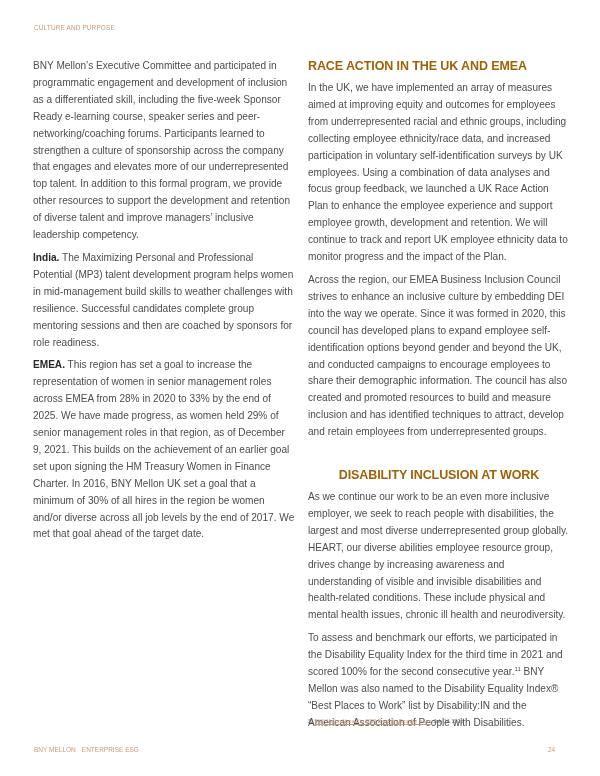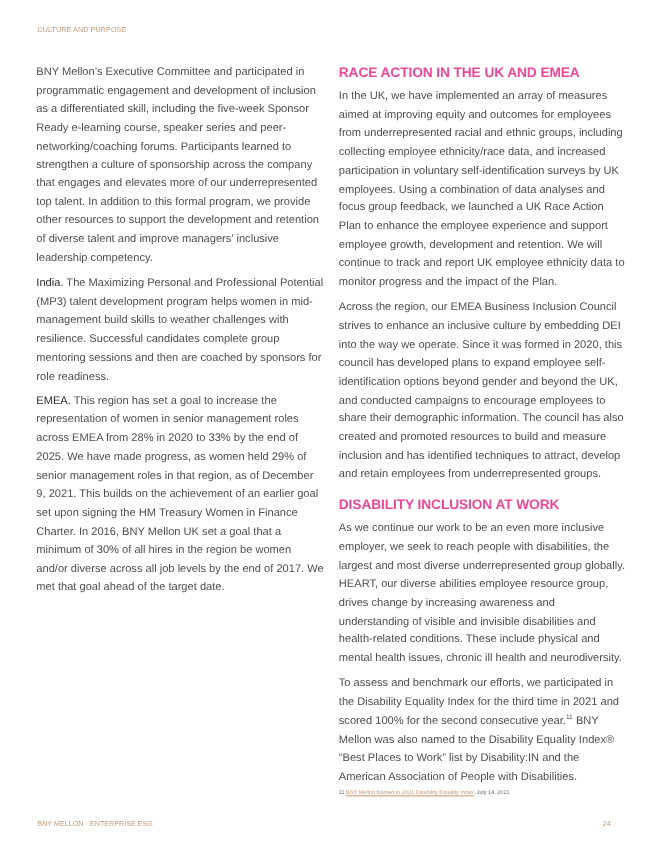--- a/index.html
+++ b/index.html
@@ -4,23 +4,23 @@
 <style>
   html, body { margin: 0; padding: 0; background: #ffffff; }
   body { width: 600px; height: 776px; position: relative; overflow: hidden;
          font-family: "Liberation Sans", "DejaVu Sans", sans-serif; color: #4a4a4a; }
   .section-label { position: absolute; left: 34px; top: 24px; font-size: 6.5px; letter-spacing: 0.1px;
                    color: #c79a7a; text-transform: uppercase; }
   .col { position: absolute; top: 58px; }
   .col-left { left: 33px; width: 262px; }
   .col-right { left: 308px; width: 262px; }
   p { margin: 0 0 6px 0; font-size: 10.1px; line-height: 16.9px; color: #4d4d4d; }
-  .lead { font-weight: normal; color: #2a2a2a; }
-  h2 { margin: 0 0 6px 0; font-size: 12.5px; line-height: 16px; font-weight: bold; color: #ec4899; letter-spacing: -0.1px; }
-  .h2-second { margin-top: 10px; }
+  .lead { font-weight: bold; color: #2a2a2a; }
+  h2 { margin: 0 0 6px 0; font-size: 12.5px; line-height: 16px; font-weight: bold; color: #a16207; letter-spacing: -0.1px; }
+  .h2-second { margin-top: 26px; text-align: center; }
   sup { font-size: 6px; line-height: 0; vertical-align: super; }
   .footnote { position: absolute; left: 308px; top: 718px; font-size: 5px; color: #6a6a6a; white-space: nowrap; }
   .footnote a { color: #c79a7a; text-decoration: underline; }
   .footer-left { position: absolute; left: 34px; top: 746px; font-size: 6.5px; color: #c79a7a; text-transform: uppercase; }
   .footer-left span + span { margin-left: 6px; }
   .page-num { position: absolute; left: 548px; top: 746px; font-size: 6.5px; color: #c79a7a; }
 </style>
 </head>
 <body>
 

